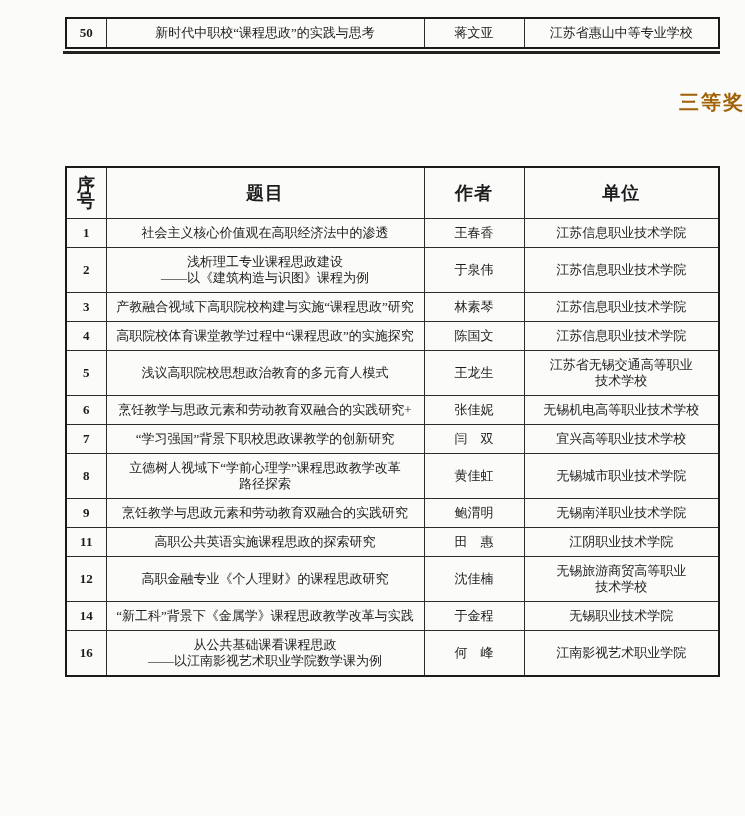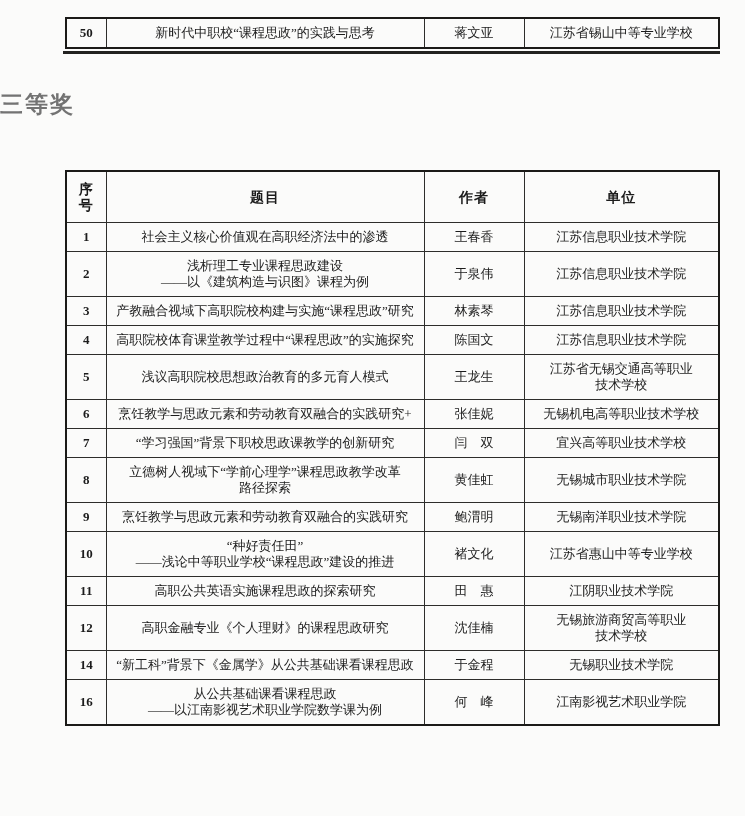--- a/index.html
+++ b/index.html
@@ -31,44 +31,44 @@
     font-size: 13px;
     line-height: 16px;
     padding: 6px 3px;
     white-space: pre-line;
     overflow: hidden;
   }
   table.tbl { border: 2px solid #1b1a18; }
   table.main-tbl thead th {
     font-family: "Liberation Sans", "DejaVu Sans", sans-serif;
     font-weight: 700;
-    font-size: 14px;
+    font-size: 18px;
     padding: 9px 10px;
     letter-spacing: 1px;
   }
   .c-no { font-weight: 700; font-size: 13px; font-family: Liberation Serif, serif; }
 
   
   .top-tbl { margin-top: 17px; }
   .top-tbl td { padding: 7px 3px; }
   .thick-rule {
     width: 657px;
     height: 3px;
     background: #232220;
     margin: 2px 0 0 63px;
   }
 
   
   .heading {
     margin-top: 35px;
-    text-align: left;
-    font-size: 23px;
+    text-align: right;
+    font-size: 20px;
     font-weight: 700;
     letter-spacing: 2px;
-    color: #737373;
+    color: #a16207;
   }
 
   .main-tbl { margin-top: 50px; }
 </style>
 </head>
 <body>
 
 <div class="page">
 
   <table class="tbl top-tbl">
@@ -76,21 +76,21 @@
       <col style="width:40px">
         <col style="width:318px">
         <col style="width:100px">
         <col style="width:195px">
     </colgroup>
     <tbody>
       <tr>
         <td class="c-no">50</td>
         <td class="c-title">新时代中职校“课程思政”的实践与思考</td>
         <td class="c-author">蒋文亚</td>
-        <td class="c-unit">江苏省锡山中等专业学校</td>
+        <td class="c-unit">江苏省惠山中等专业学校</td>
       </tr>
     </tbody>
   </table>
   <div class="thick-rule"></div>
 
   <div class="heading">三等奖</div>
 
   <table class="tbl main-tbl">
     <colgroup>
       <col style="width:40px">
@@ -158,42 +158,35 @@
     <td class="c-author">黄佳虹</td>
     <td class="c-unit">无锡城市职业技术学院</td>
   </tr>
         <tr>
     <td class="c-no">9</td>
     <td class="c-title">烹饪教学与思政元素和劳动教育双融合的实践研究</td>
     <td class="c-author">鲍渭明</td>
     <td class="c-unit">无锡南洋职业技术学院</td>
   </tr>
         <tr>
-    <td class="c-no">10</td>
-    <td class="c-title">“种好责任田”
-——浅论中等职业学校“课程思政”建设的推进</td>
-    <td class="c-author">褚文化</td>
-    <td class="c-unit">江苏省惠山中等专业学校</td>
-  </tr>
-        <tr>
     <td class="c-no">11</td>
     <td class="c-title">高职公共英语实施课程思政的探索研究</td>
     <td class="c-author">田　惠</td>
     <td class="c-unit">江阴职业技术学院</td>
   </tr>
         <tr>
     <td class="c-no">12</td>
     <td class="c-title">高职金融专业《个人理财》的课程思政研究</td>
     <td class="c-author">沈佳楠</td>
     <td class="c-unit">无锡旅游商贸高等职业
 技术学校</td>
   </tr>
         <tr>
     <td class="c-no">14</td>
-    <td class="c-title">“新工科”背景下《金属学》从公共基础课看课程思政</td>
+    <td class="c-title">“新工科”背景下《金属学》课程思政教学改革与实践</td>
     <td class="c-author">于金程</td>
     <td class="c-unit">无锡职业技术学院</td>
   </tr>
         <tr>
     <td class="c-no">16</td>
     <td class="c-title">从公共基础课看课程思政
 ——以江南影视艺术职业学院数学课为例</td>
     <td class="c-author">何　峰</td>
     <td class="c-unit">江南影视艺术职业学院</td>
   </tr>

